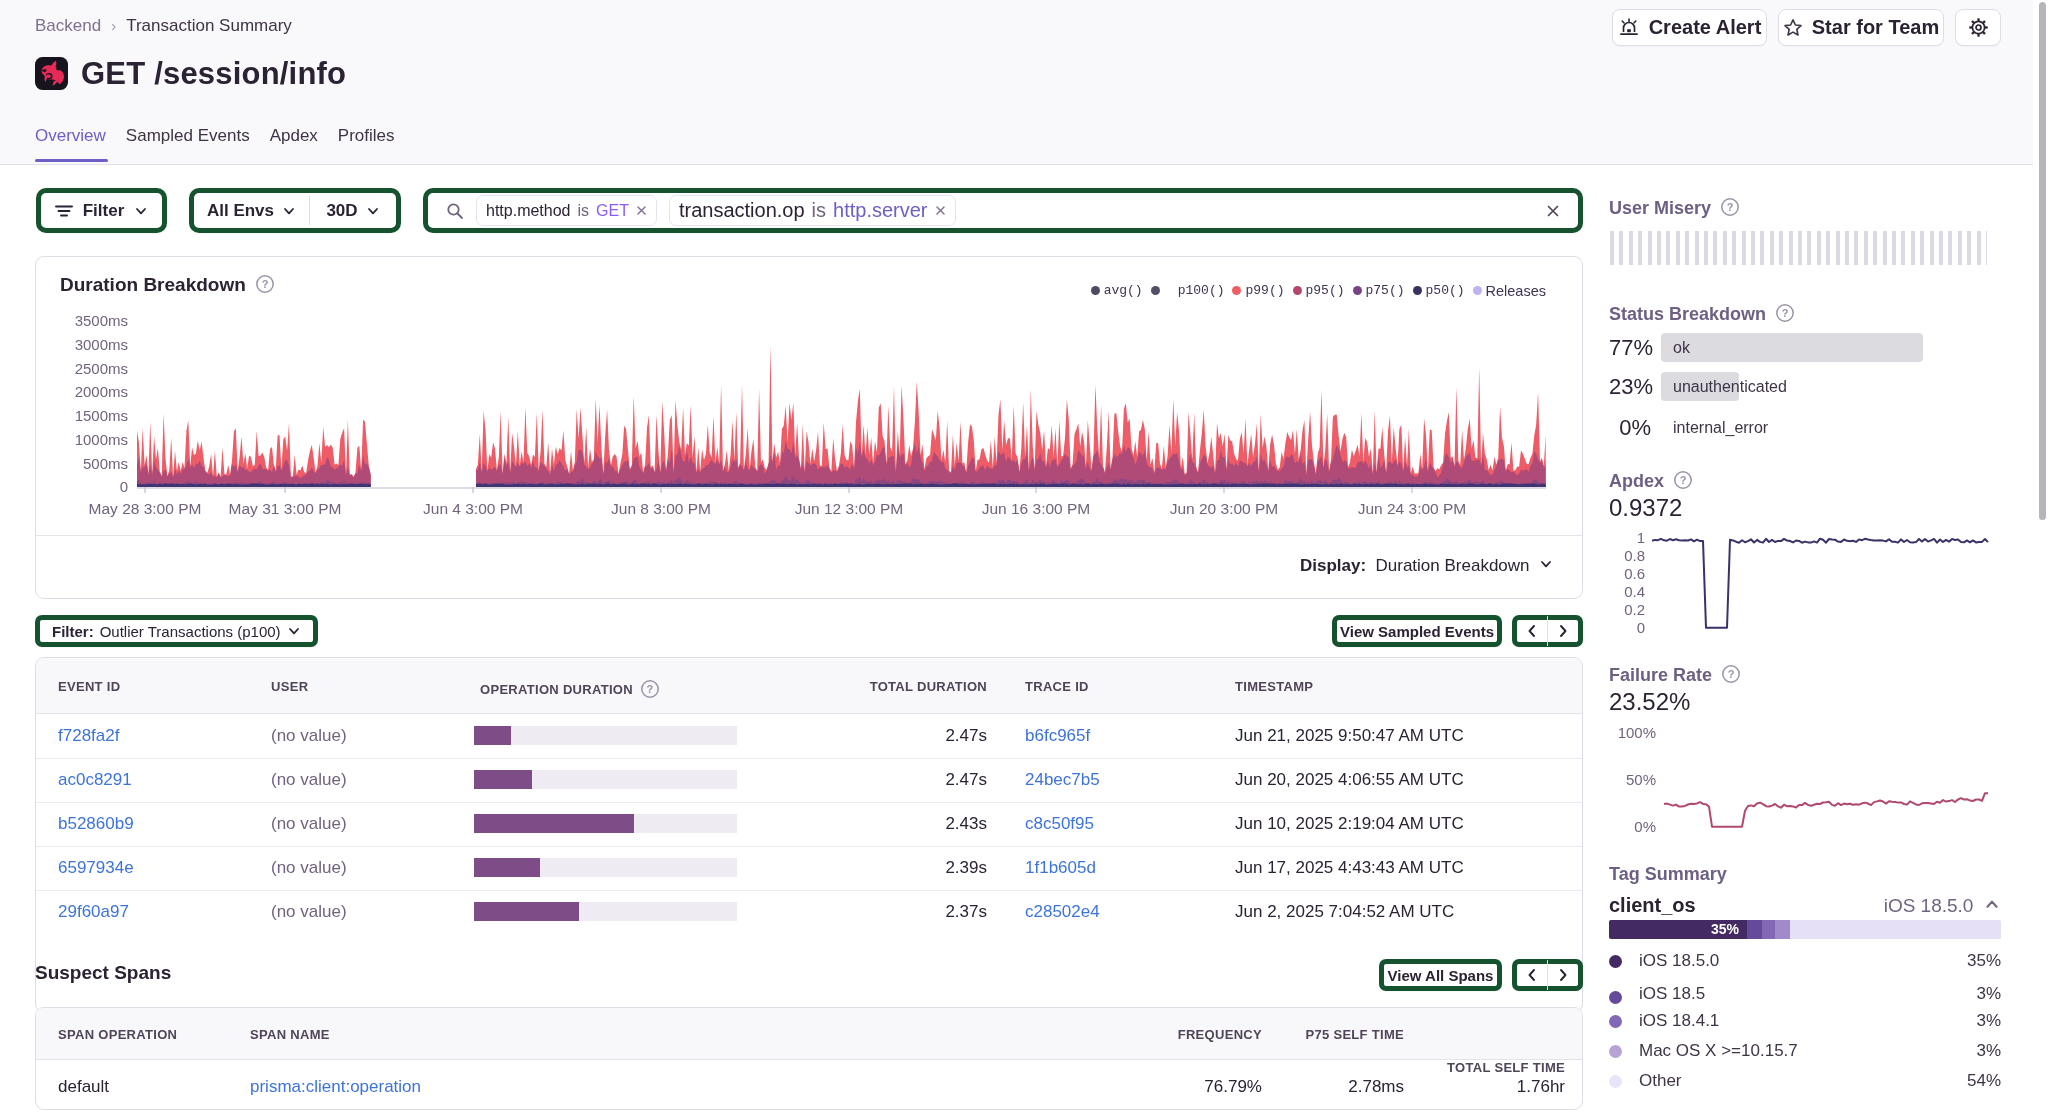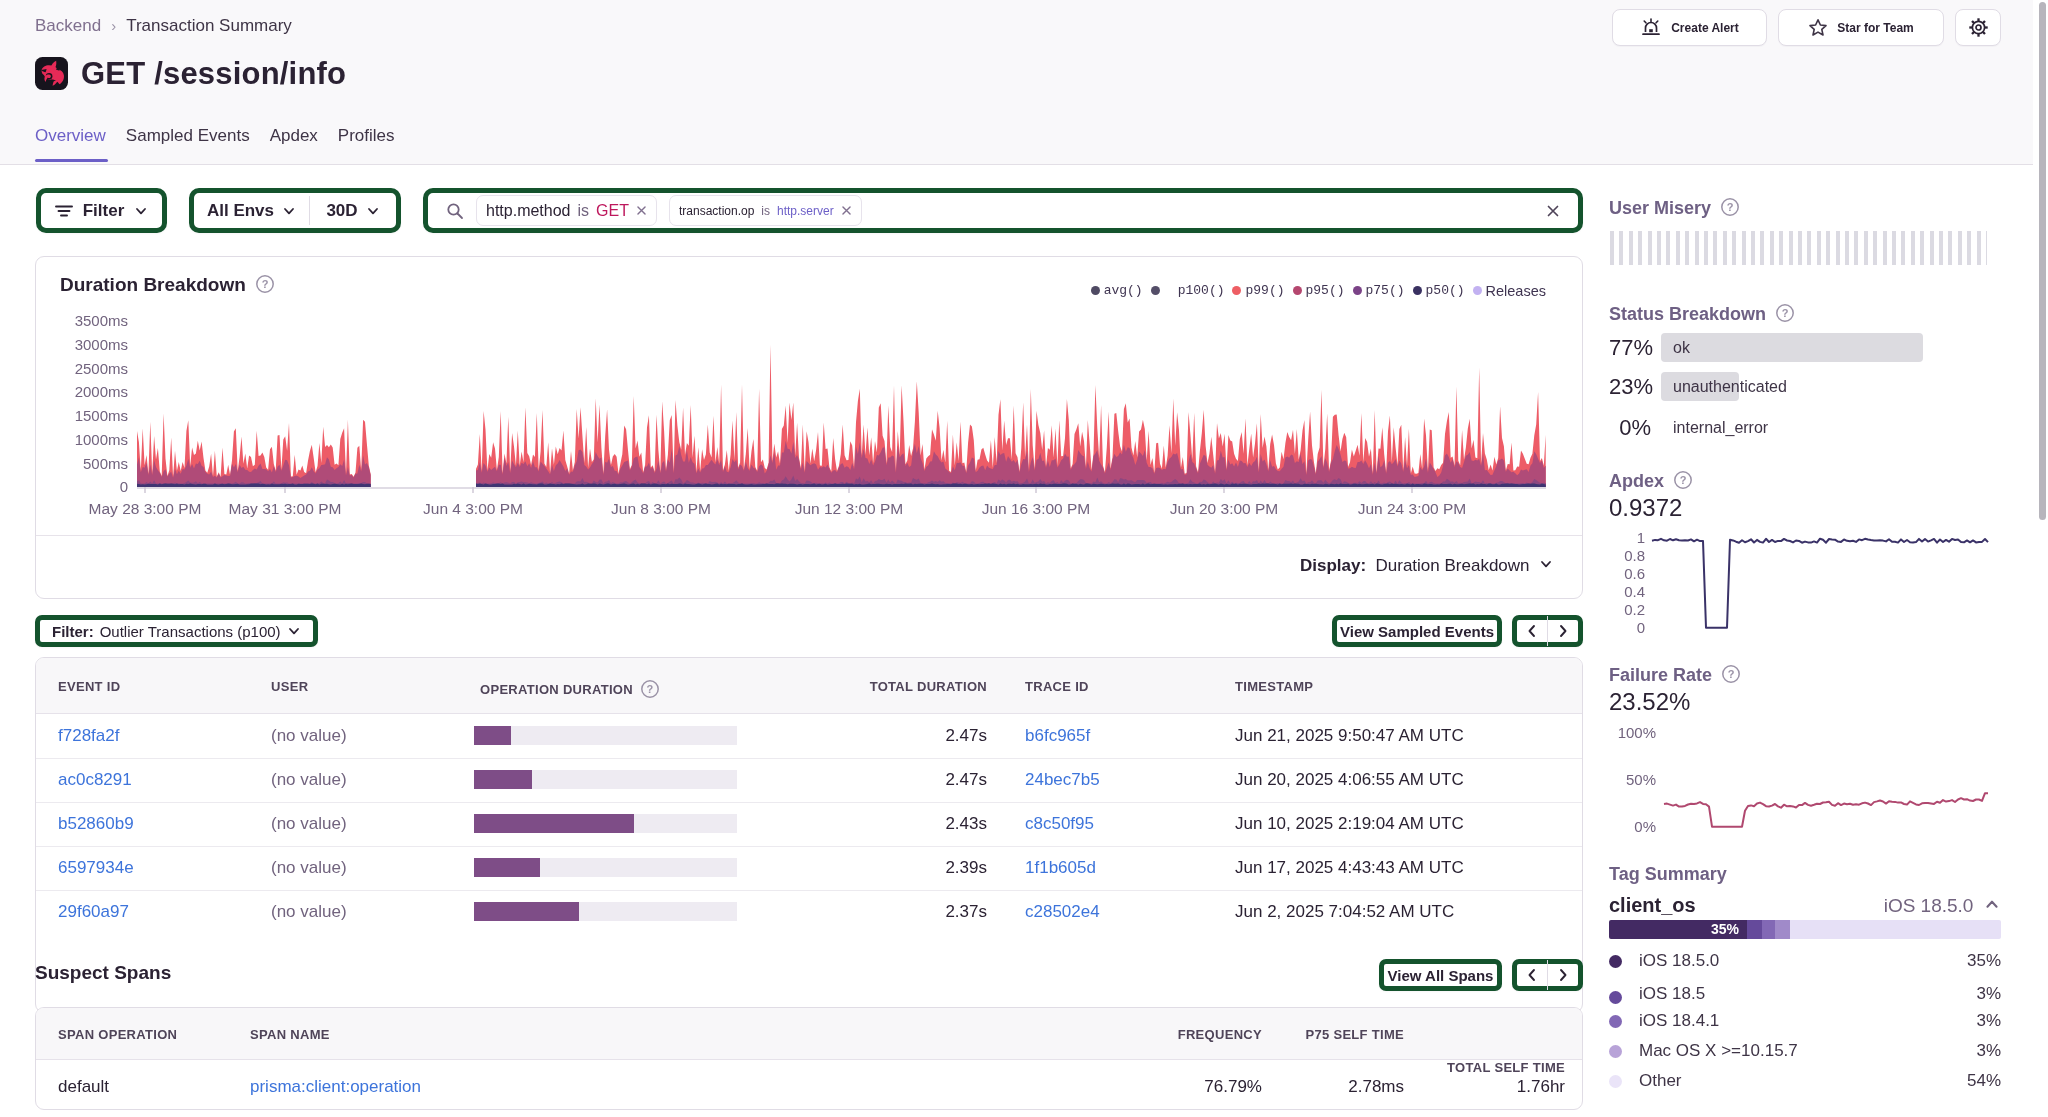--- a/index.html
+++ b/index.html
@@ -8,21 +8,21 @@
 .hdr { position:absolute; left:0; top:0; width:2033px; height:165px; background:#f9f8fa; border-bottom:1px solid #e3dfe6; }
 .crumb { position:absolute; left:35px; top:16px; font-size:17px; color:#3e3446; }
 .crumb .dim { color:#80708f; }
 .crumb .sep { color:#9b93a7; margin:0 10px; font-size:15px; }
 .h1 { position:absolute; left:81px; top:56px; font-size:31px; font-weight:700; color:#2b2233; letter-spacing:0.2px; }
 .logo { position:absolute; left:35px; top:57px; }
 .tabs { position:absolute; left:35px; top:126px; font-size:17px; color:#3e3446; }
 .tabs span { margin-right:20px; }
 .tabs .act { color:#6c5fc7; }
 .tabund { position:absolute; left:35px; top:159px; width:73px; height:3px; background:#6c5fc7; border-radius:2px; }
-.btn { position:absolute; background:#fff; border:1px solid #e0dce5; border-radius:8px; display:flex; align-items:center; justify-content:center; font-weight:700; font-size:12px; color:#2b2233; gap:9px; box-shadow:0 1px 1px rgba(40,30,60,0.03); }
+.btn { position:absolute; background:#fff; border:1px solid #e0dce5; border-radius:8px; display:flex; align-items:center; justify-content:center; font-weight:700; font-size:20px; color:#2b2233; gap:9px; box-shadow:0 1px 1px rgba(40,30,60,0.03); }
 .fbtn { position:absolute; background:#fff; border:5px solid #14532d; border-radius:10px; display:flex; align-items:center; font-weight:700; font-size:17px; color:#2b2233; box-shadow:0 1px 2px rgba(40,30,60,0.04); }
 .card { position:absolute; background:#fff; border:1px solid #e0dce5; border-radius:9px; }
 .ax { font-family:"Liberation Sans"; font-size:15px; fill:#71637e; }
 .axx { font-family:"Liberation Sans"; font-size:15.5px; fill:#71637e; }
 .help { display:inline-block; vertical-align:-3px; margin-left:9px; }
 .shead { position:absolute; font-size:18px; font-weight:700; color:#6e6084; }
 .sval { position:absolute; font-size:24px; color:#2b2233; }
 .thead { position:absolute; font-size:13px; font-weight:700; color:#4f4459; letter-spacing:0.3px; }
 .cell { position:absolute; font-size:17px; color:#2b2233; }
 .link { color:#3d74db; }
@@ -91,24 +91,24 @@
 <span style="width:1px;height:29px;background:#e0dce5;"></span>
 <span style="width:86px;display:flex;align-items:center;justify-content:center;gap:8px;">30D <svg width="14" height="14" viewBox="0 0 14 14">
         <path d="M3 5 L7 9.4 L11 5" fill="none" stroke="#2b2233" stroke-width="1.8" stroke-linecap="round" stroke-linejoin="round"></path>
       </svg></span>
 </div>
 <div class="fbtn" style="left:423px;top:188px;width:1160px;height:45px;font-weight:400;padding:0 18px;gap:12px;">
 <svg width="18" height="18" viewBox="0 0 18 18">
       <circle cx="7.5" cy="7.5" r="5.2" fill="none" stroke="#71637e" stroke-width="1.8"></circle>
       <line x1="11.5" y1="11.5" x2="16" y2="16" stroke="#71637e" stroke-width="1.8" stroke-linecap="round"></line>
     </svg>
-<span style="display:inline-flex;align-items:center;gap:7px;border:1px solid #e7e3ec;border-radius:7px;height:31px;padding:0 9px;font-size:16px;background:#fff;">http.method <span class="gray">is</span> <span style="color:#be185d;">GET</span> <svg width="11" height="11" viewBox="0 0 14 14">
+<span style="display:inline-flex;align-items:center;gap:7px;border:1px solid #e7e3ec;border-radius:7px;height:31px;padding:0 9px;font-size:16px;background:#fff;">http.method <span class="gray">is</span> <span style="color:#8b5cf6;">GET</span> <svg width="11" height="11" viewBox="0 0 14 14">
         <path d="M2.5 2.5 L11.5 11.5 M11.5 2.5 L2.5 11.5" stroke="#80708f" stroke-width="1.8" stroke-linecap="round"></path>
       </svg></span>
-<span style="display:inline-flex;align-items:center;gap:7px;border:1px solid #e7e3ec;border-radius:7px;height:31px;padding:0 9px;font-size:12px;">transaction.op <span class="gray">is</span> <span style="color:#6c5fc7;">http.server</span> <svg width="11" height="11" viewBox="0 0 14 14">
+<span style="display:inline-flex;align-items:center;gap:7px;border:1px solid #e7e3ec;border-radius:7px;height:31px;padding:0 9px;font-size:20px;">transaction.op <span class="gray">is</span> <span style="color:#6c5fc7;">http.server</span> <svg width="11" height="11" viewBox="0 0 14 14">
         <path d="M2.5 2.5 L11.5 11.5 M11.5 2.5 L2.5 11.5" stroke="#80708f" stroke-width="1.8" stroke-linecap="round"></path>
       </svg></span>
 <span style="flex:1;"></span>
 <svg width="14" height="14" viewBox="0 0 14 14">
       <path d="M2.5 2.5 L11.5 11.5 M11.5 2.5 L2.5 11.5" stroke="#4f4459" stroke-width="1.7" stroke-linecap="round"></path>
     </svg>
 </div>
 <div class="card" style="left:35px;top:256px;width:1548px;height:343px;"></div>
 <div class="abs" style="left:60px;top:274px;font-size:19px;font-weight:700;">Duration Breakdown<span class="help"><svg width="20" height="20" viewBox="0 0 20 20">
         <circle cx="10" cy="10" r="8.2" fill="none" stroke="#9b93a7" stroke-width="1.5"></circle>

